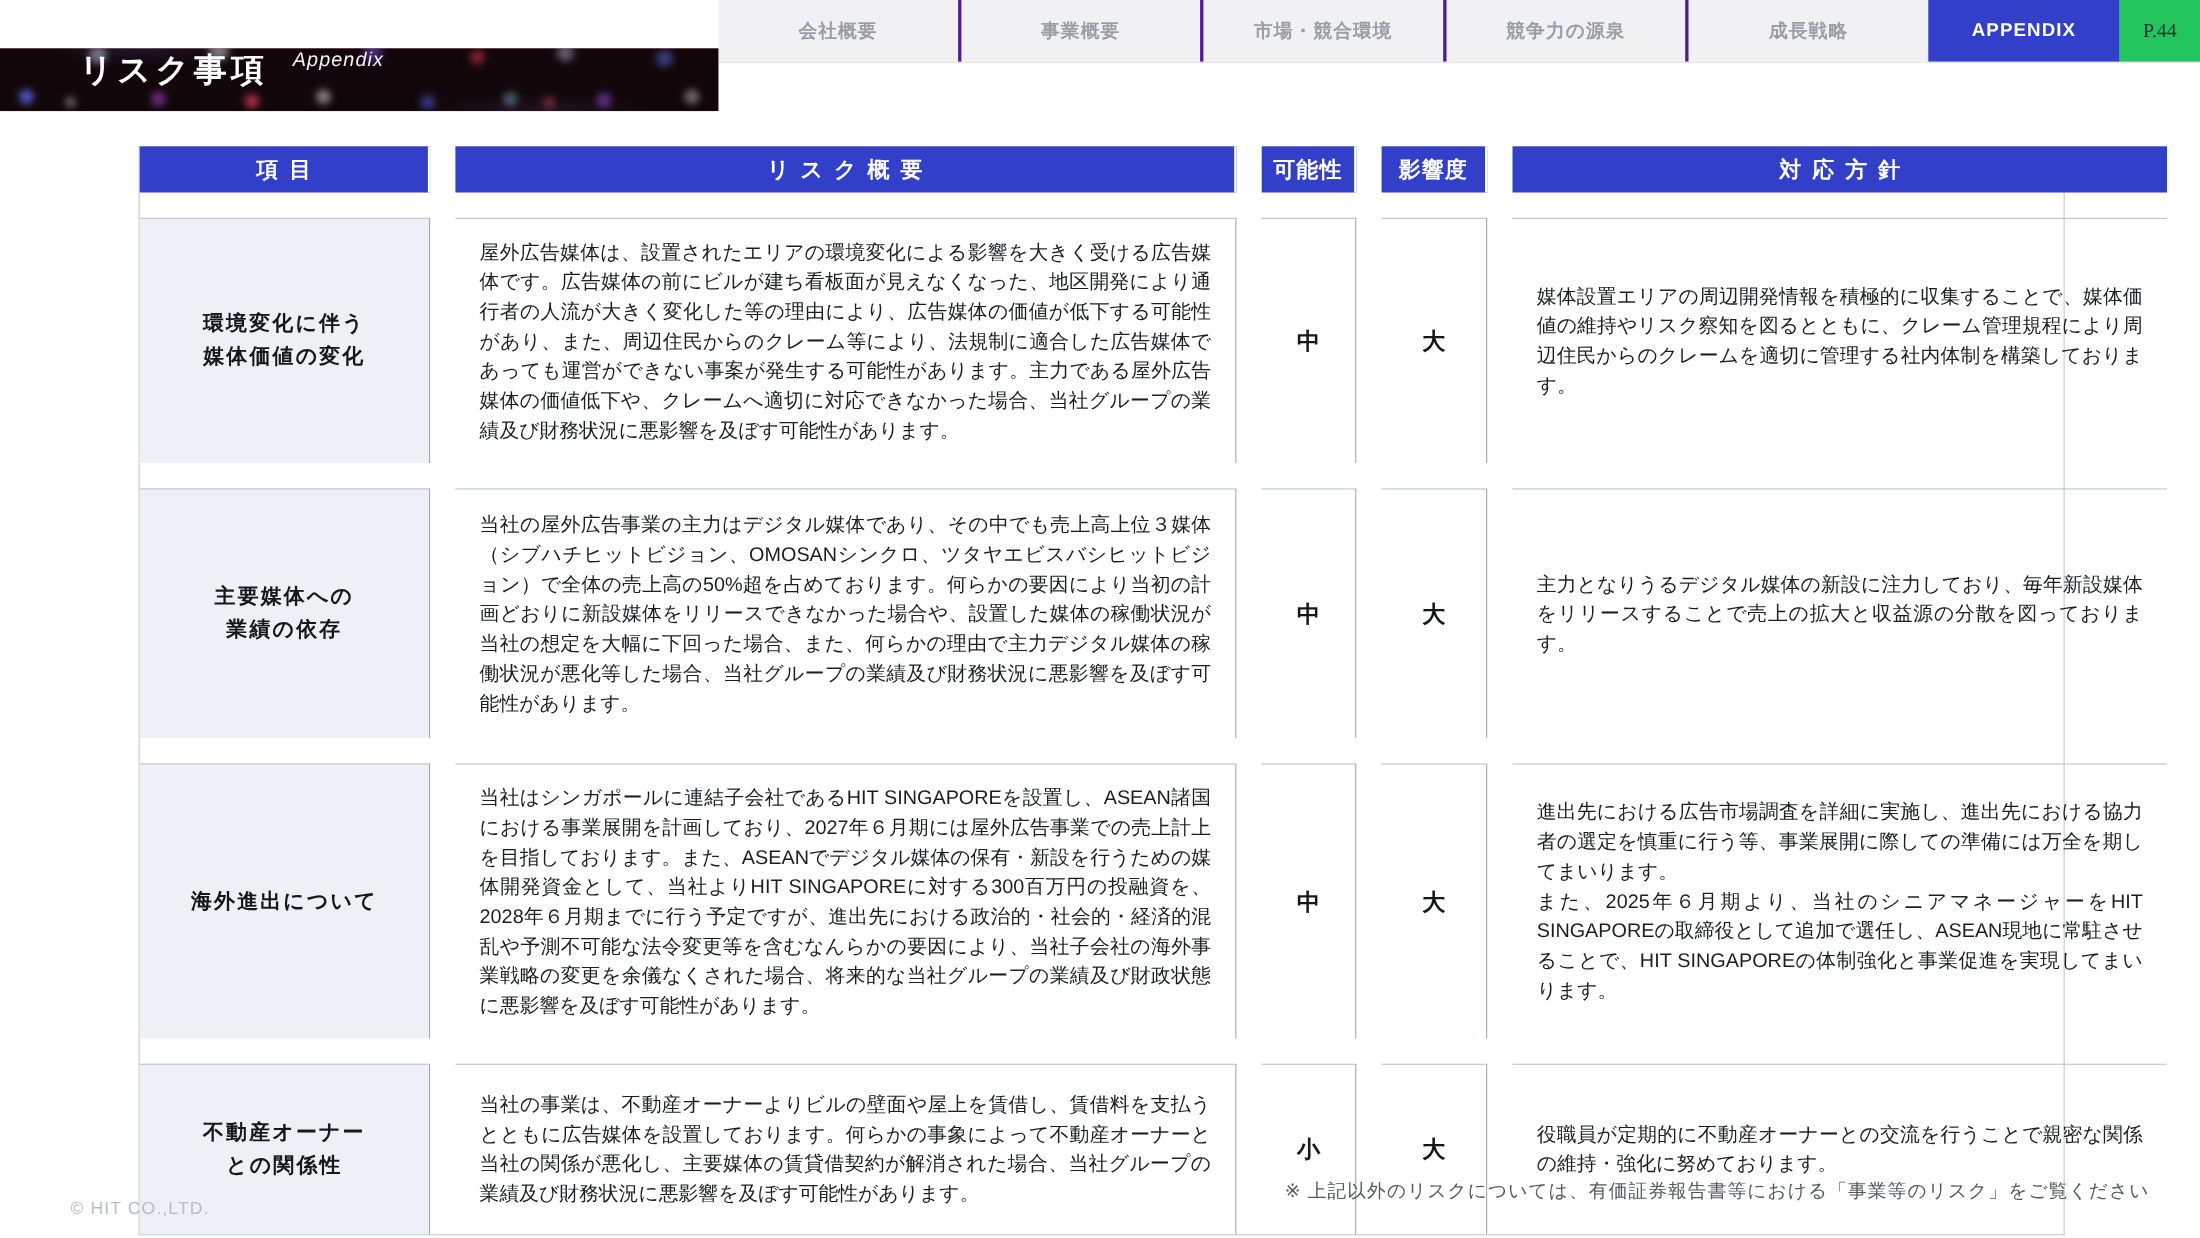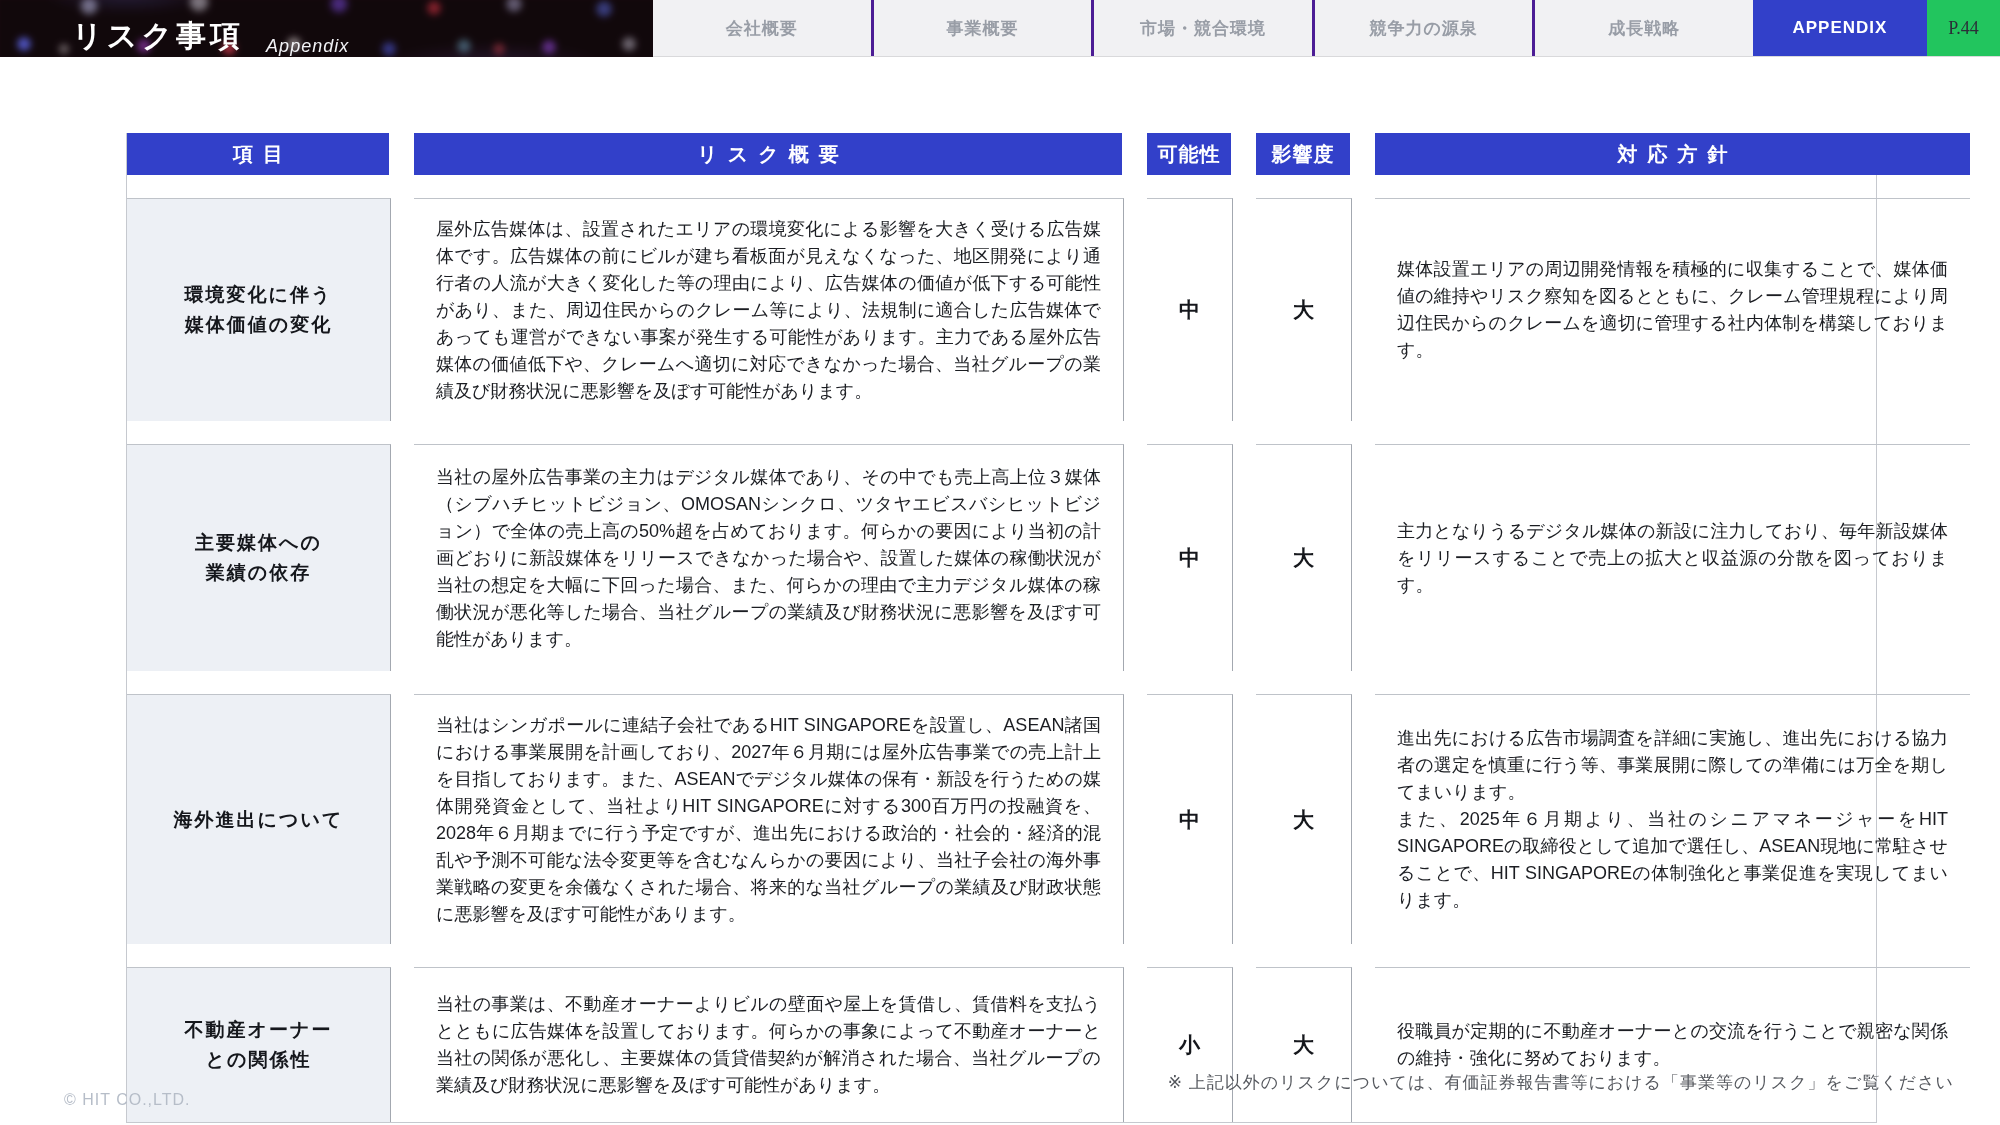--- a/index.html
+++ b/index.html
@@ -6,21 +6,21 @@
   html,body { width:2000px; height:1125px; }
   body {
     font-family:"Liberation Sans","DejaVu Sans",sans-serif;
     background:#ffffff; color:#1b1d22; overflow:hidden; position:relative;
   }
 
   
   .topbar { display:flex; height:57px; width:2000px; border-bottom:1px solid #d9d9db; }
   .brand {
     position:relative; width:653px; height:57px; background:#7f1d1d;
-    overflow:hidden; display:flex; align-items:flex-end; flex:none;
+    overflow:hidden; display:flex; align-items:flex-start; flex:none;margin-top:44px;
   }
   .brand .bokeh {
     content:""; position:absolute; inset:-6px; filter:blur(3px); opacity:.9;
     background:
       radial-gradient(circle at 30px 50px, rgba(90,110,255,.8) 0 4px, transparent 9px),
       radial-gradient(circle at 95px 12px, rgba(200,210,255,.55) 0 5px, transparent 11px),
       radial-gradient(circle at 150px 52px, rgba(150,60,190,.7) 0 4px, transparent 9px),
       radial-gradient(circle at 205px 8px, rgba(235,240,255,.5) 0 6px, transparent 12px),
       radial-gradient(circle at 235px 54px, rgba(255,70,95,.65) 0 4px, transparent 9px),
       radial-gradient(circle at 300px 50px, rgba(255,255,255,.5) 0 4px, transparent 9px),

